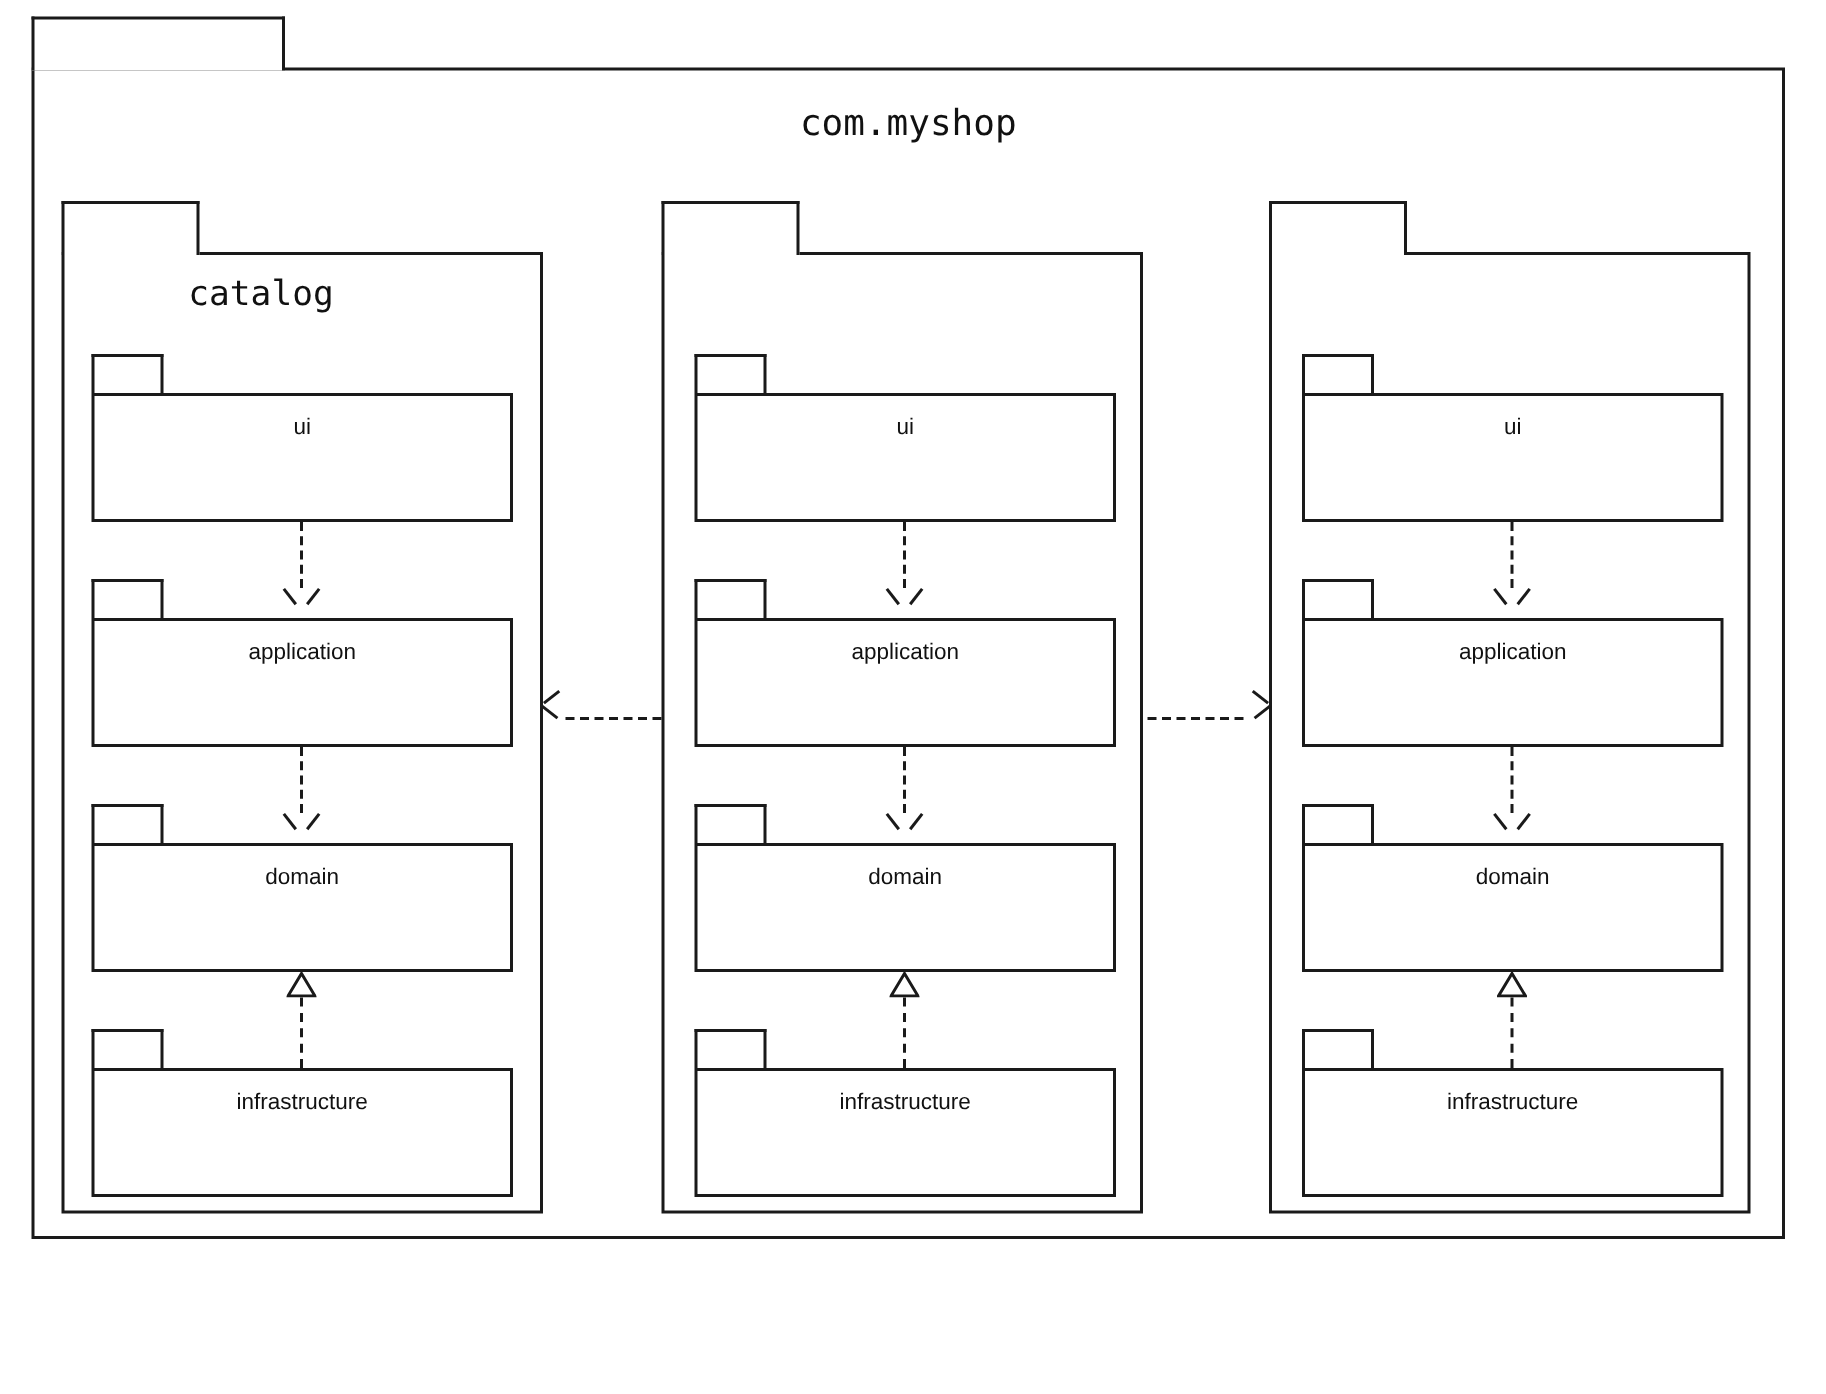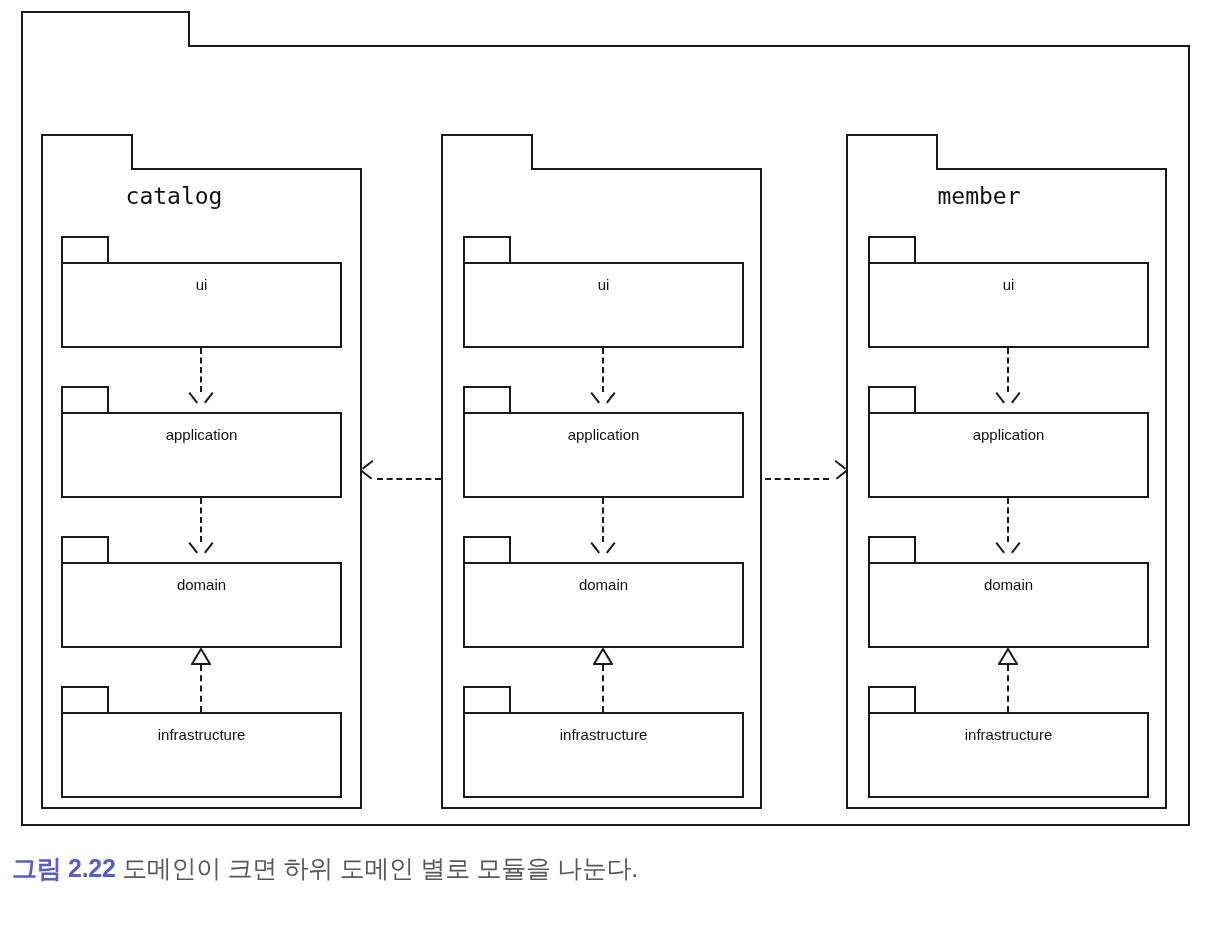--- a/index.html
+++ b/index.html
@@ -164,20 +164,21 @@
     font-weight: bold;
   }
 </style>
 </head>
 <body>
 
 <div id="page">
 
   <div id="outer-tab" class="pkg-tab"></div>
   <div id="outer-body" class="pkg-body"></div>
+  <div id="outer-title" class="pkg-title">com.myshop</div>
 
   <div class="pkg-tab group-tab" style="left:41px;"></div>
   <div class="pkg-body group-body" style="left:41px;"></div>
   <div class="pkg-title group-title" style="left:41px;">catalog</div>
 
   <div class="pkg-tab layer-tab" style="left:61px; top:236px;"></div>
   <div class="pkg-body layer-body" style="left:61px; top:262px; width:281px;"></div>
   <div class="pkg-title layer-title" style="left:61px; top:276px; width:281px;">ui</div>
 
   <div class="vdash" style="left:200px; top:348px; height:44px;"></div>
@@ -232,21 +233,20 @@
         <polygon points="10,1 19,16 1,16" fill="#ffffff" stroke="#1a1a1a" stroke-width="2"></polygon>
       </svg>
   </div>
 
   <div class="pkg-tab layer-tab" style="left:463px; top:686px;"></div>
   <div class="pkg-body layer-body" style="left:463px; top:712px; width:281px;"></div>
   <div class="pkg-title layer-title" style="left:463px; top:726px; width:281px;">infrastructure</div>
 
   <div class="pkg-tab group-tab" style="left:846px;"></div>
   <div class="pkg-body group-body" style="left:846px;"></div>
-  <div class="pkg-title group-title" style="left:846px;">member</div>
 
   <div class="pkg-tab layer-tab" style="left:868px; top:236px;"></div>
   <div class="pkg-body layer-body" style="left:868px; top:262px; width:281px;"></div>
   <div class="pkg-title layer-title" style="left:868px; top:276px; width:281px;">ui</div>
 
   <div class="vdash" style="left:1007px; top:348px; height:44px;"></div>
   <div class="arrow-down" style="left:998px; top:392px;"></div>
 
   <div class="pkg-tab layer-tab" style="left:868px; top:386px;"></div>
   <div class="pkg-body layer-body" style="left:868px; top:412px; width:281px;"></div>
@@ -269,17 +269,14 @@
   <div class="pkg-tab layer-tab" style="left:868px; top:686px;"></div>
   <div class="pkg-body layer-body" style="left:868px; top:712px; width:281px;"></div>
   <div class="pkg-title layer-title" style="left:868px; top:726px; width:281px;">infrastructure</div>
 
   <div class="hdash" style="left:377px; top:478px; width:64px;"></div>
   <div class="arrow-left" style="left:362px; top:469px;"></div>
 
   <div class="hdash" style="left:765px; top:478px; width:64px;"></div>
   <div class="arrow-right" style="left:830px; top:469px;"></div>
 
-  <div id="caption" style="color: rgb(88, 88, 90);">
-    <span class="fig-no" style="color: rgb(90, 95, 190);">그림 2.22</span><span>&nbsp;</span><span>도메인이 크면 하위 도메인 별로 모듈을 나눈다.</span>
-  </div>
 
 </div>
 
 </body></html>

